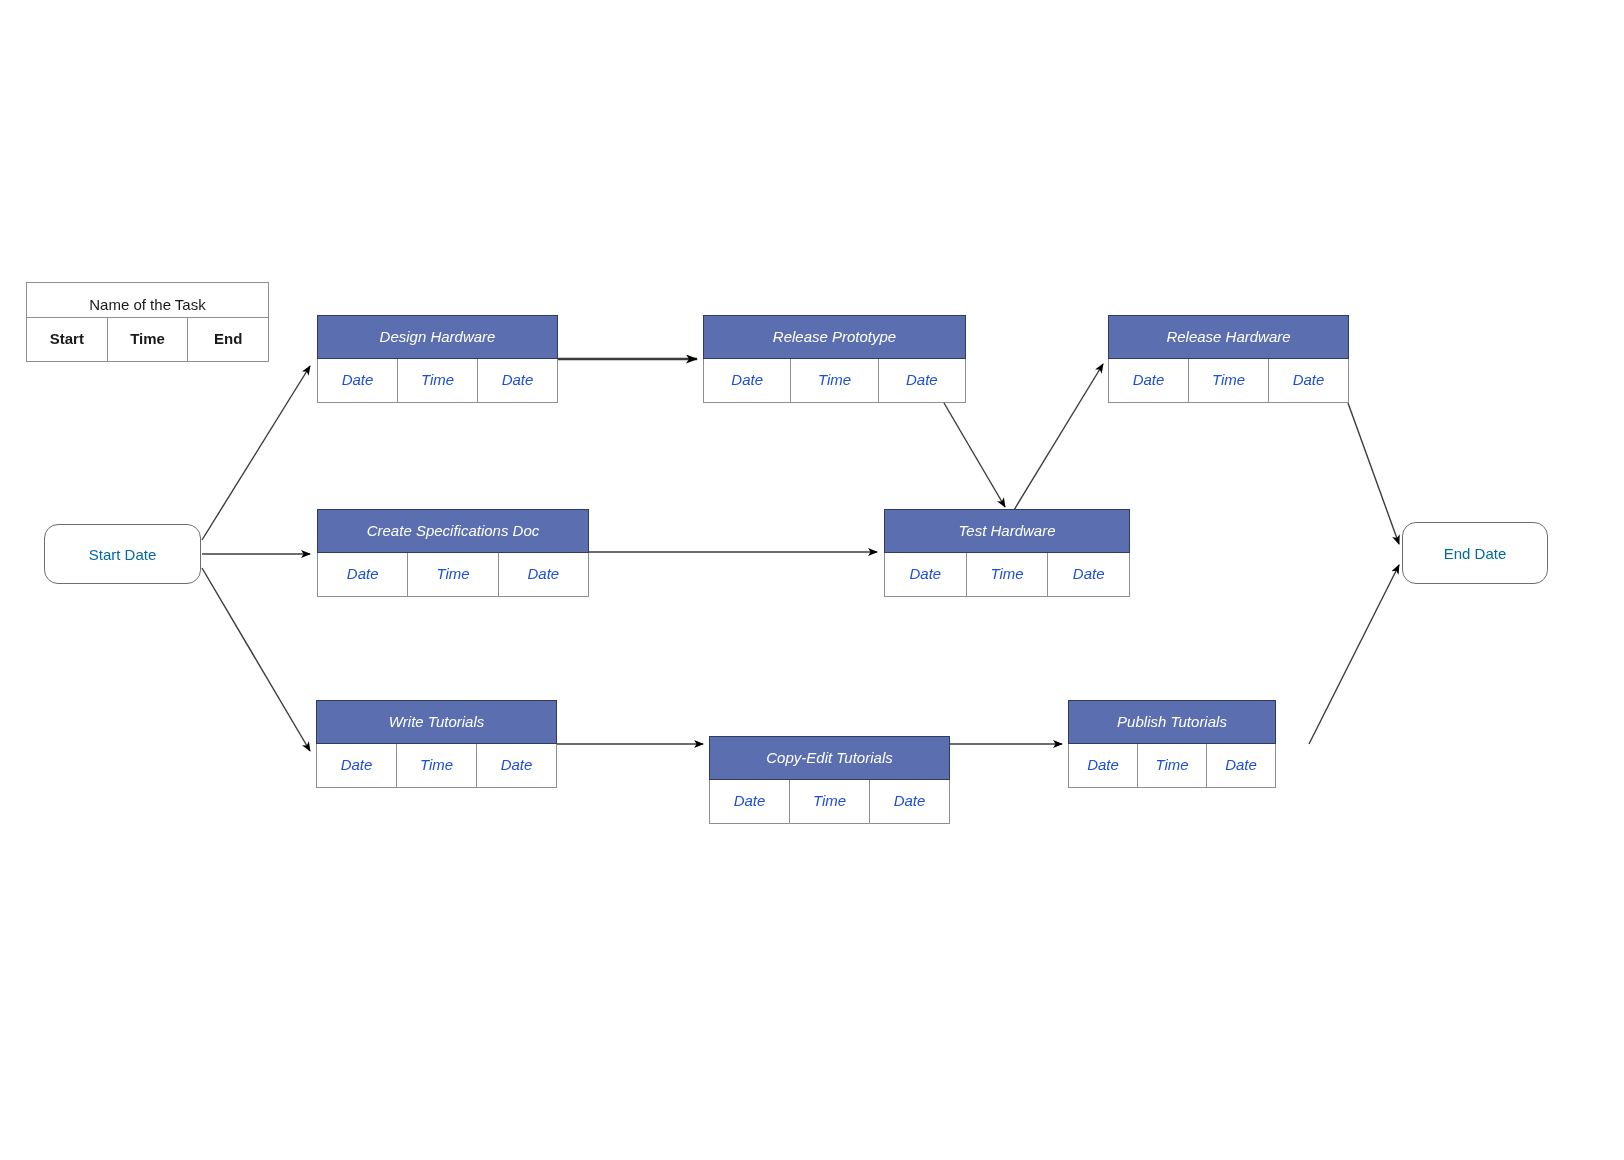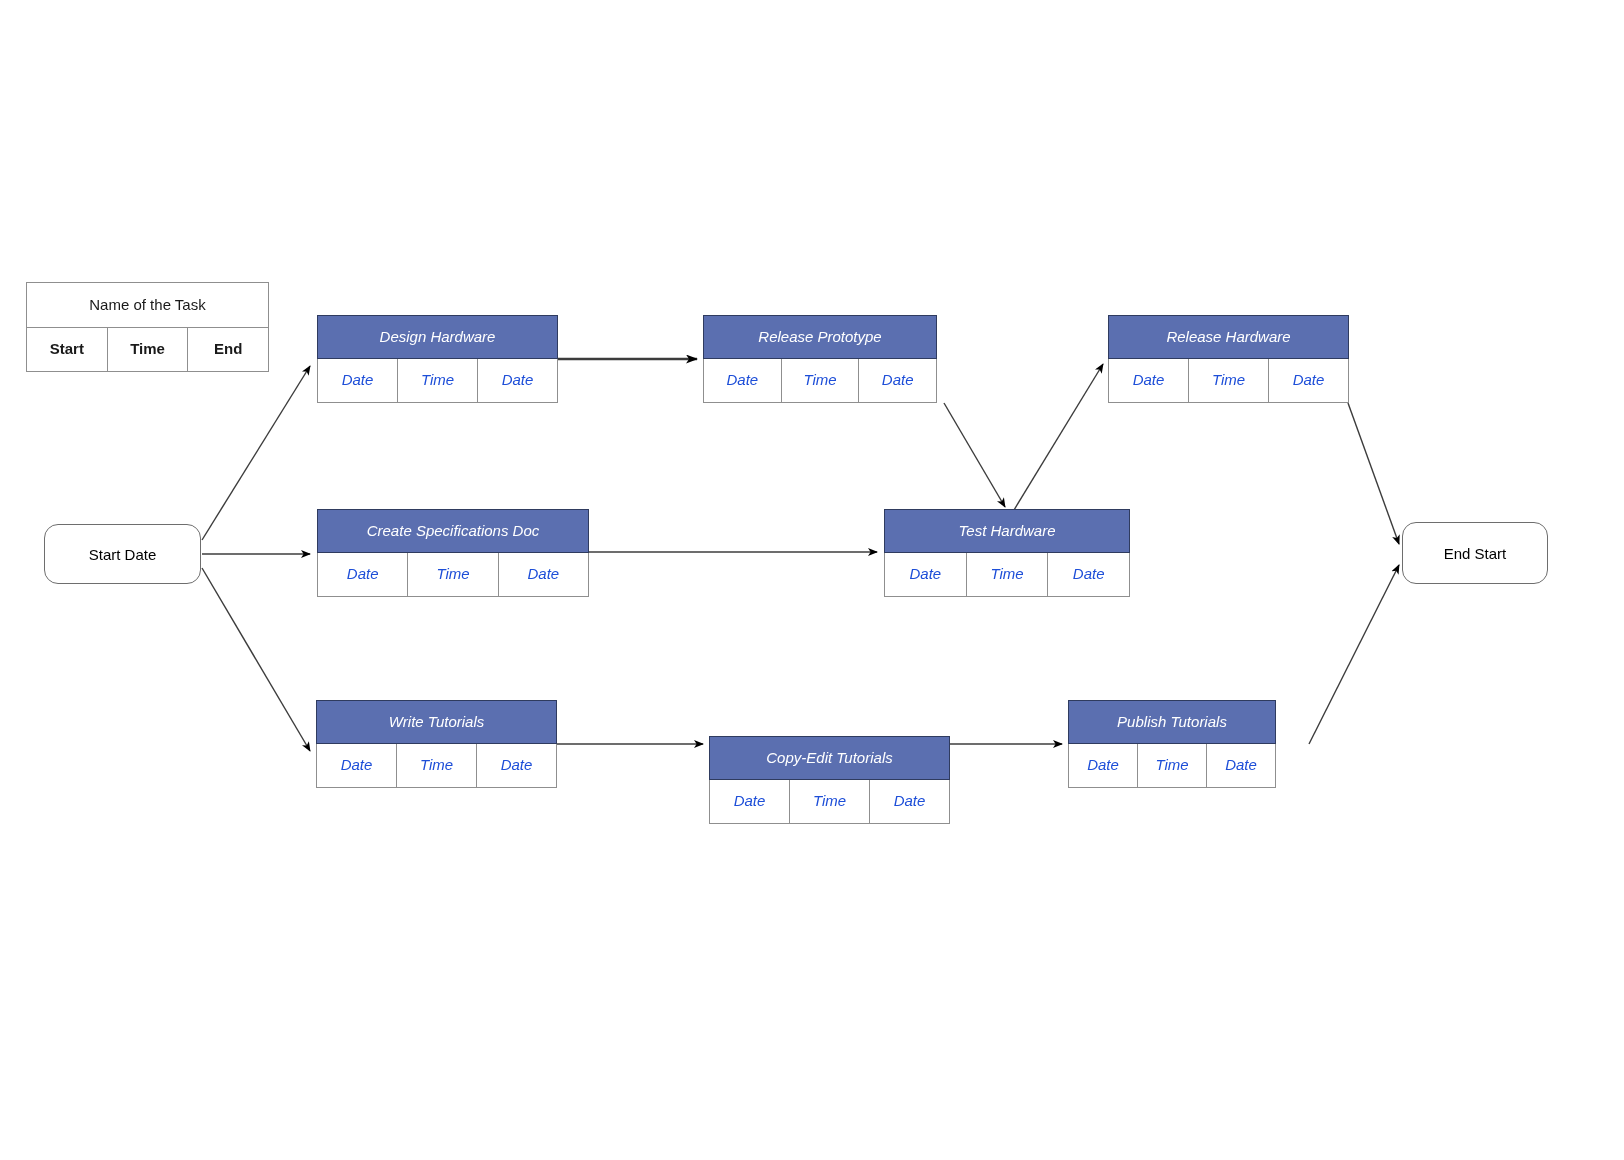--- a/index.html
+++ b/index.html
@@ -70,21 +70,21 @@
   }
 
   
   .legend-node {
     position: absolute;
     box-sizing: border-box;
   }
   .legend-header {
     box-sizing: border-box;
     width: 100%;
-    height: 46px;
+    height: 36px;
     background: #ffffff;
     border: 1px solid #8f8f8f;
     color: #1a1a1a;
     font-size: 15px;
     line-height: 44px;
     text-align: center;
     white-space: nowrap;
   }
   .legend-cells {
     display: flex;
@@ -110,21 +110,21 @@
     border-left: 1px solid #8f8f8f;
   }
 
   
   .terminator {
     position: absolute;
     box-sizing: border-box;
     background: #ffffff;
     border: 1px solid #6e6e6e;
     border-radius: 14px;
-    color: #000000;
+    color: #0369a1;
     font-size: 15px;
     text-align: center;
     display: flex;
     align-items: center;
     justify-content: center;
     white-space: nowrap;
   }
 </style>
 </head>
 <body>
@@ -174,33 +174,33 @@
       <div class="legend-cell">Time</div>
       <div class="legend-cell">End</div>
     </div>
   </div>
 
   <div class="terminator" style="left:44px; top:524px; width:157px; height:60px;">
     <span>Start Date</span>
   </div>
 
   <div class="terminator" style="left:1402px; top:522px; width:146px; height:62px;">
-    <span>End Start</span>
+    <span>End Date</span>
   </div>
 
   <div class="task-node" style="left:317px; top:315px; width:241px;">
     <div class="task-header">Design Hardware</div>
     <div class="task-cells">
       <div class="task-cell">Date</div>
       <div class="task-cell">Time</div>
       <div class="task-cell">Date</div>
     </div>
   </div>
 
-  <div class="task-node" style="left:703px; top:315px; width:234px;border-radius:13px;">
+  <div class="task-node" style="left:703px; top:315px; width:263px;border-radius:13px;">
     <div class="task-header">Release Prototype</div>
     <div class="task-cells">
       <div class="task-cell">Date</div>
       <div class="task-cell">Time</div>
       <div class="task-cell">Date</div>
     </div>
   </div>
 
   <div class="task-node" style="left:1108px; top:315px; width:241px;">
     <div class="task-header">Release Hardware</div>

